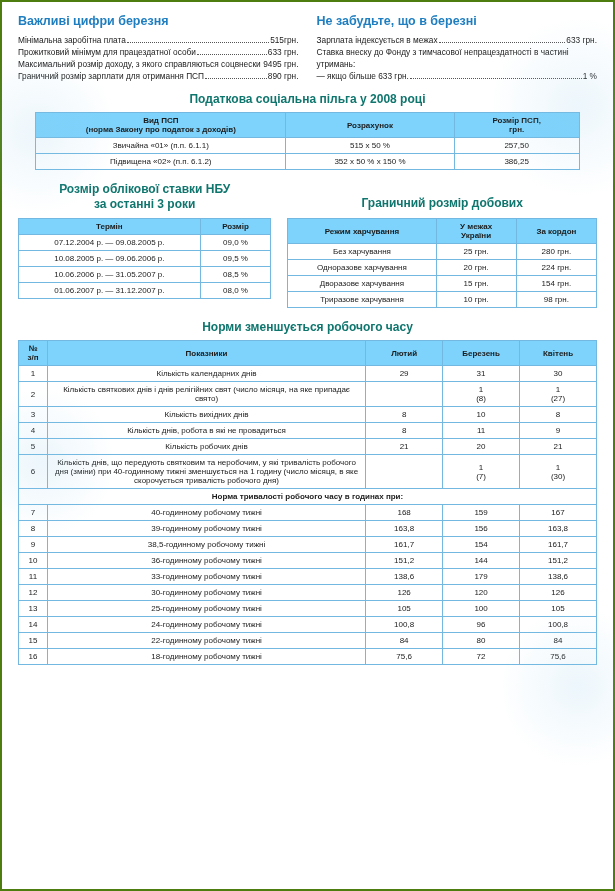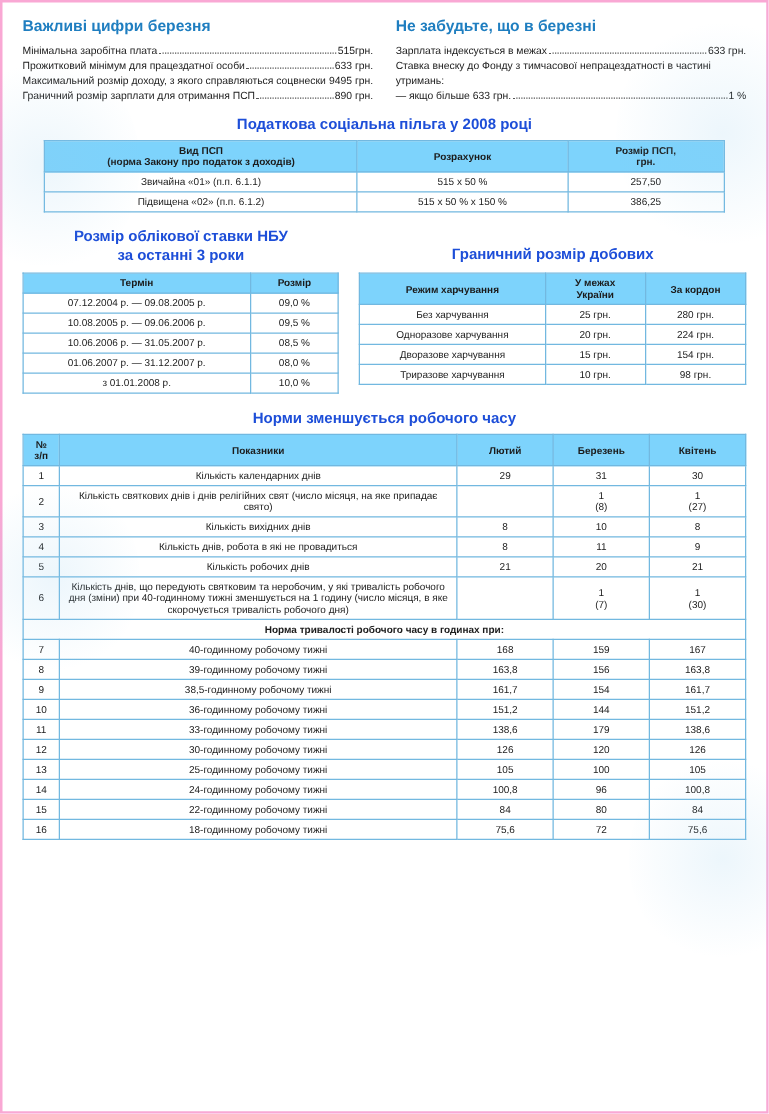--- a/index.html
+++ b/index.html
@@ -11,39 +11,39 @@
     font-family: "Liberation Sans", sans-serif;
     font-size: 8px;
     color: #1b1b1b;
     position: relative;
     overflow: hidden;
   }
   .page {
     position: relative;
     width: 615px;
     height: 891px;
-    border: 2px solid #f9a8d4;
+    border: 2px solid #4d7c0f;
     background: #ffffff;
     padding: 10px 16px 6px 16px;
   }
   
   .bgdeco {
     position: absolute;
     border-radius: 50%;
     background: radial-gradient(circle at 50% 50%, rgba(140,200,235,0.16), rgba(140,200,235,0) 70%);
     pointer-events: none;
   }
   .hdr-blue {
     color: #1f7ec0;
     font-weight: bold;
     font-size: 12.5px;
   }
   .section-title {
     text-align: center;
-    color: #1d4ed8;
+    color: #0f766e;
     font-weight: bold;
     font-size: 12px;
     margin: 10px 0 6px 0;
   }
   .section-title.two-line { line-height: 1.25; }
 
   .top-cols {
     display: flex;
     gap: 18px;
     margin-top: 2px;
@@ -177,21 +177,21 @@
       </tr>
     </thead>
     <tbody>
       <tr>
         <td>Звичайна «01» (п.п. 6.1.1)</td>
         <td>515 х 50 %</td>
         <td>257,50</td>
       </tr>
       <tr>
         <td>Підвищена «02» (п.п. 6.1.2)</td>
-        <td>515 х 50 % х 150 %</td>
+        <td>352 х 50 % х 150 %</td>
         <td>386,25</td>
       </tr>
     </tbody>
   </table>
 
   <div class="mid-cols" style="margin-top:12px;">
 
     <div class="mid-left">
       <div class="section-title two-line" style="margin-top:0;">
         <div>Розмір облікової ставки НБУ</div>
@@ -213,24 +213,20 @@
             <td>10.08.2005 р. — 09.06.2006 р.</td>
             <td>09,5 %</td>
           </tr>
           <tr>
             <td>10.06.2006 р. — 31.05.2007 р.</td>
             <td>08,5 %</td>
           </tr>
           <tr>
             <td>01.06.2007 р. — 31.12.2007 р.</td>
             <td>08,0 %</td>
-          </tr>
-          <tr>
-            <td>з 01.01.2008 р.</td>
-            <td>10,0 %</td>
           </tr>
         </tbody>
       </table>
     </div>
 
     <div class="mid-right">
       <div class="section-title" style="margin-top:14px; margin-bottom:8px;">Граничний розмір добових</div>
       <table class="bordered tight">
         <thead>
           <tr>

